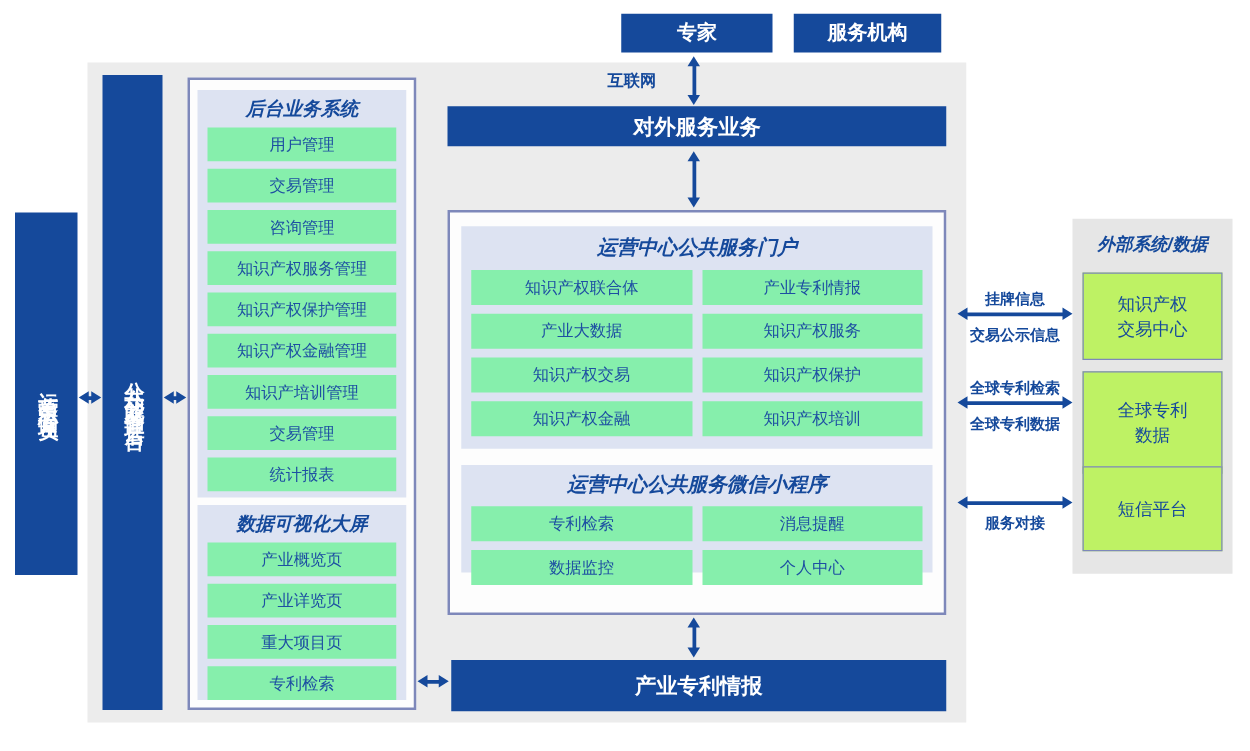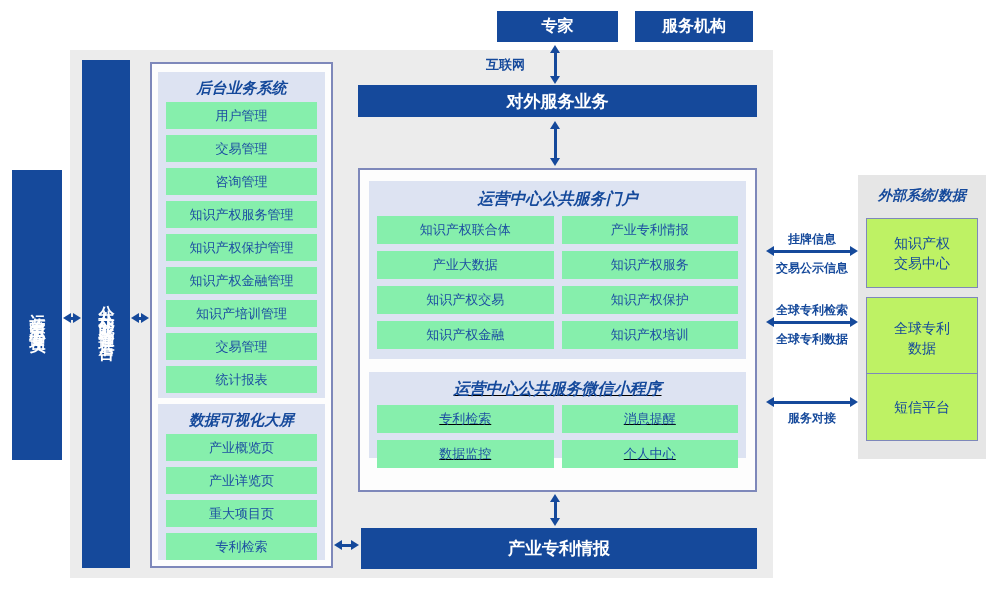--- a/index.html
+++ b/index.html
@@ -120,21 +120,21 @@
         <div class="item item-h28">产业专利情报</div>
         <div class="item item-h28">产业大数据</div>
         <div class="item item-h28">知识产权服务</div>
         <div class="item item-h28">知识产权交易</div>
         <div class="item item-h28">知识产权保护</div>
         <div class="item item-h28">知识产权金融</div>
         <div class="item item-h28">知识产权培训</div>
       </div>
     </div>
 
-    <div class="abs lav" style="left:9px;top:202px;width:377px;height:86px;text-decoration:underline;">
+    <div class="abs lav" style="left:9px;top:202px;width:377px;height:86px;">
       <div class="sec-title" style="margin:6px 0 5px;font-size:16px;">运营中心公共服务微信小程序</div>
       <div class="grid2">
         <div class="item item-h28">专利检索</div>
         <div class="item item-h28">消息提醒</div>
         <div class="item item-h28">数据监控</div>
         <div class="item item-h28">个人中心</div>
       </div>
     </div>
   </div>
 

